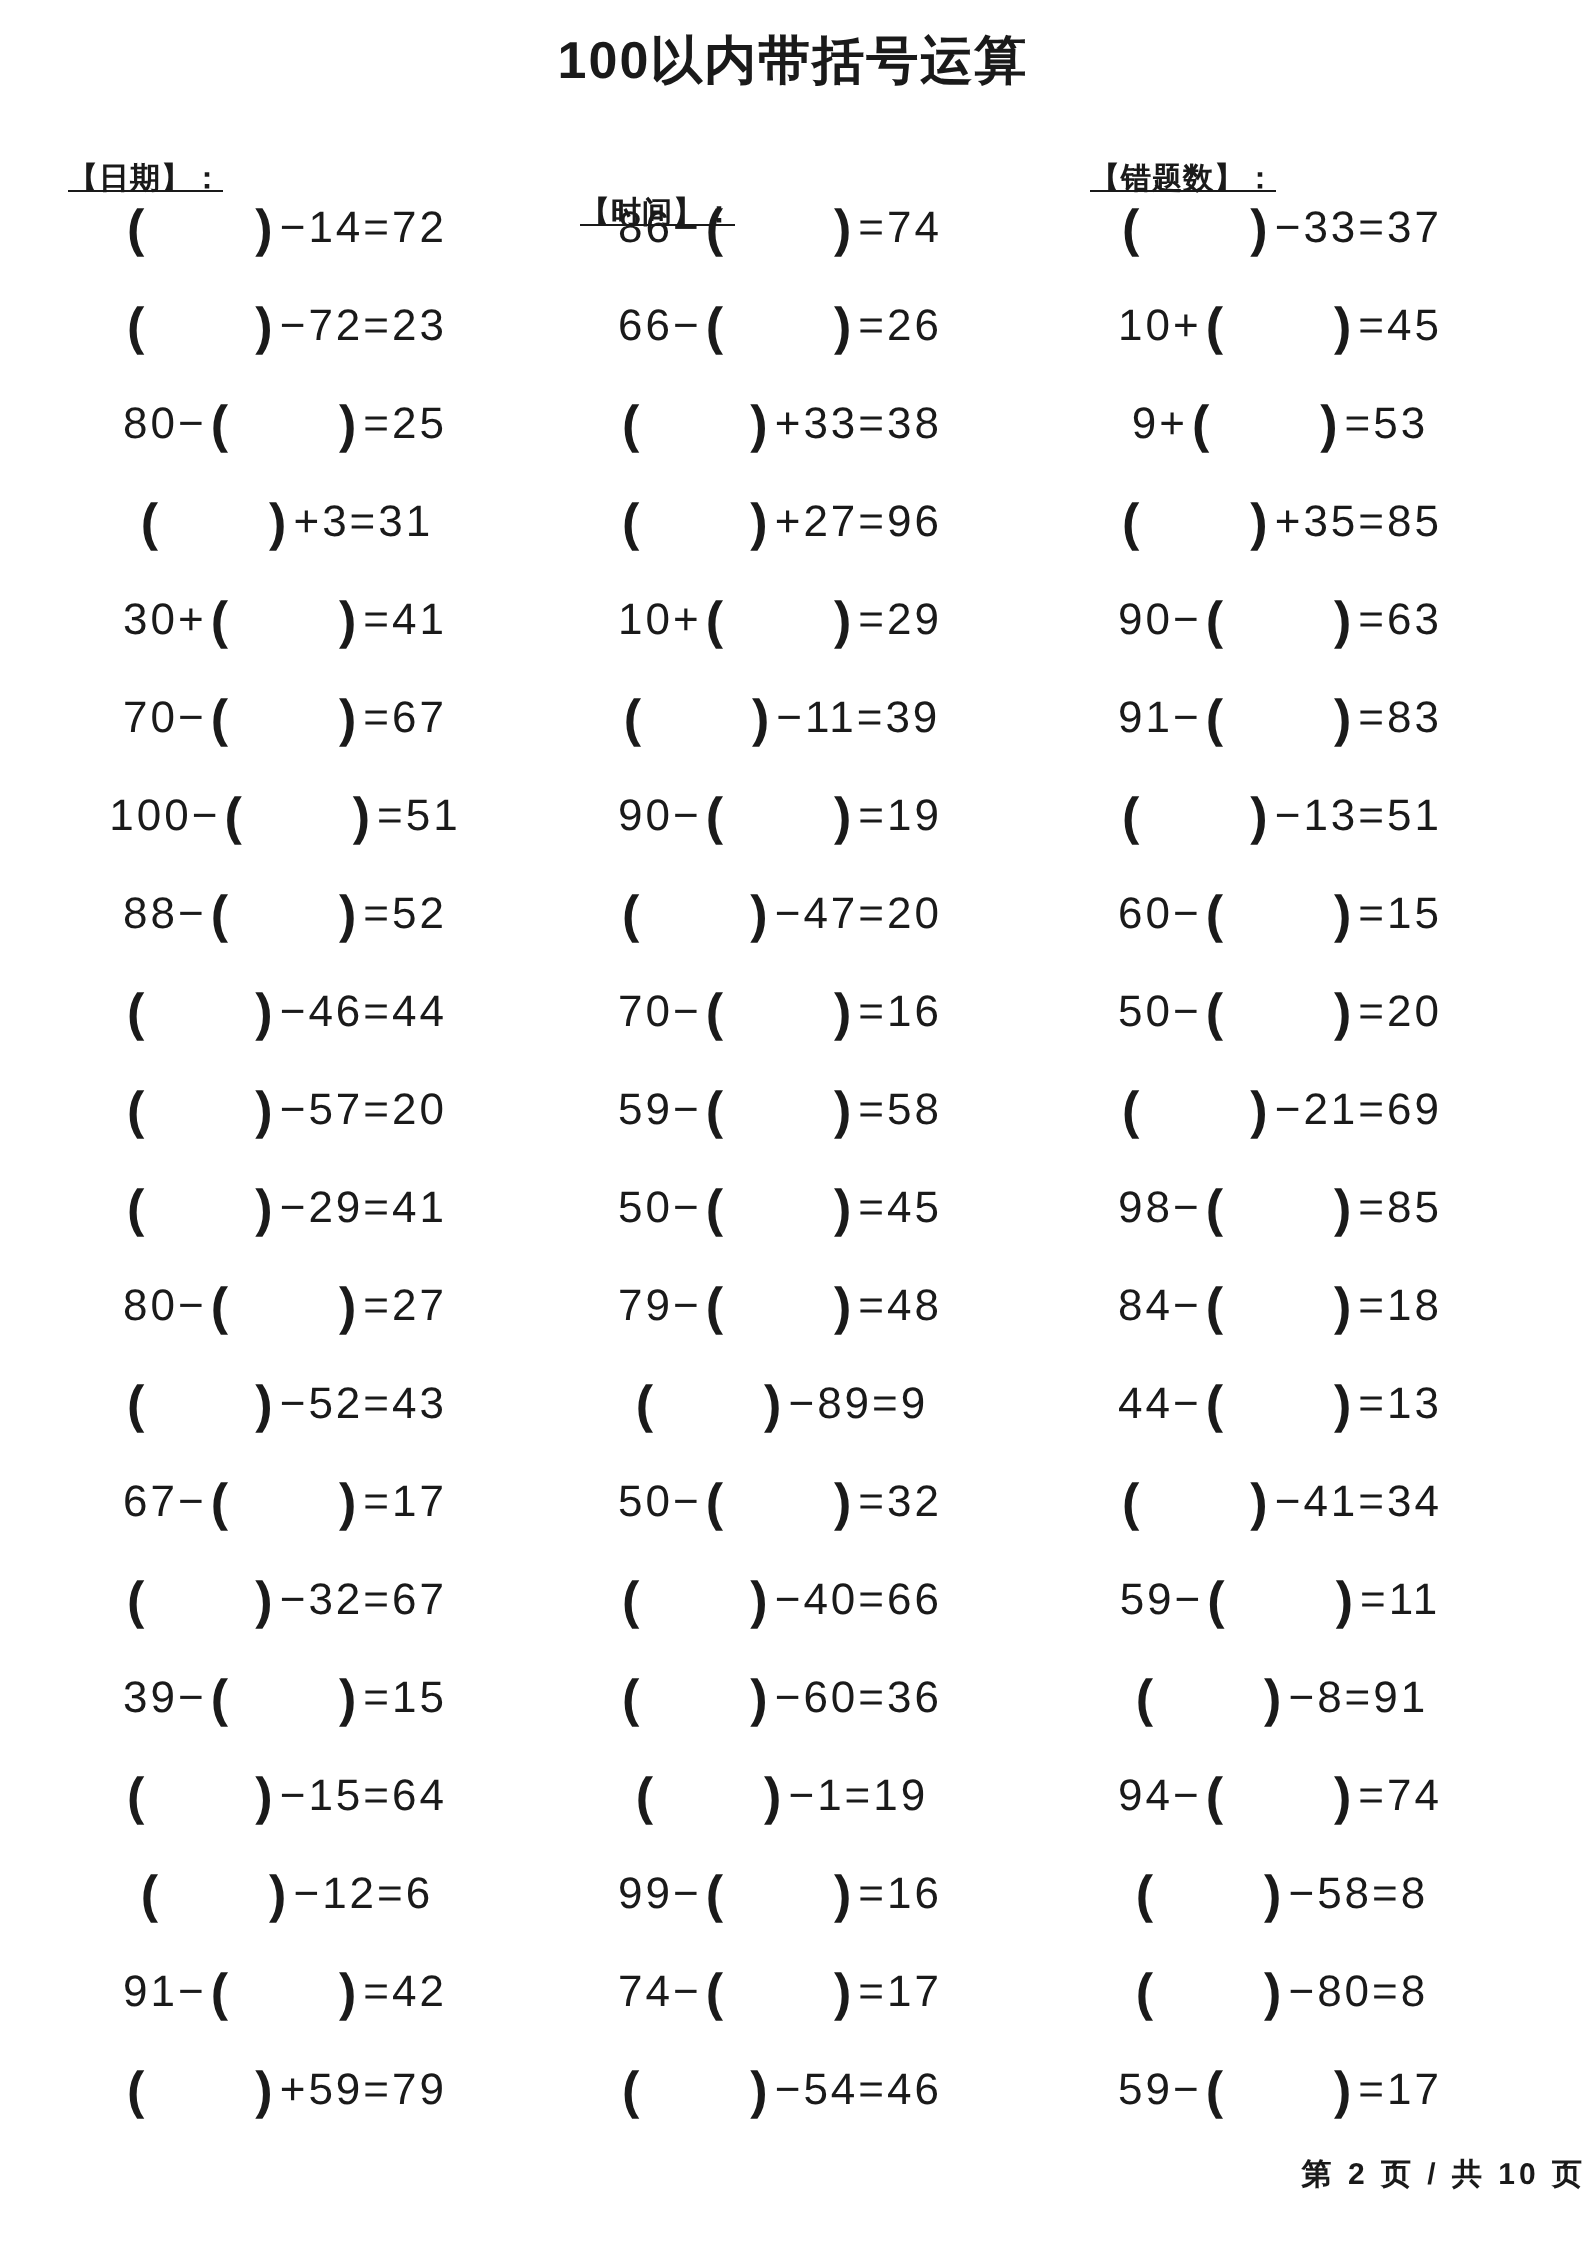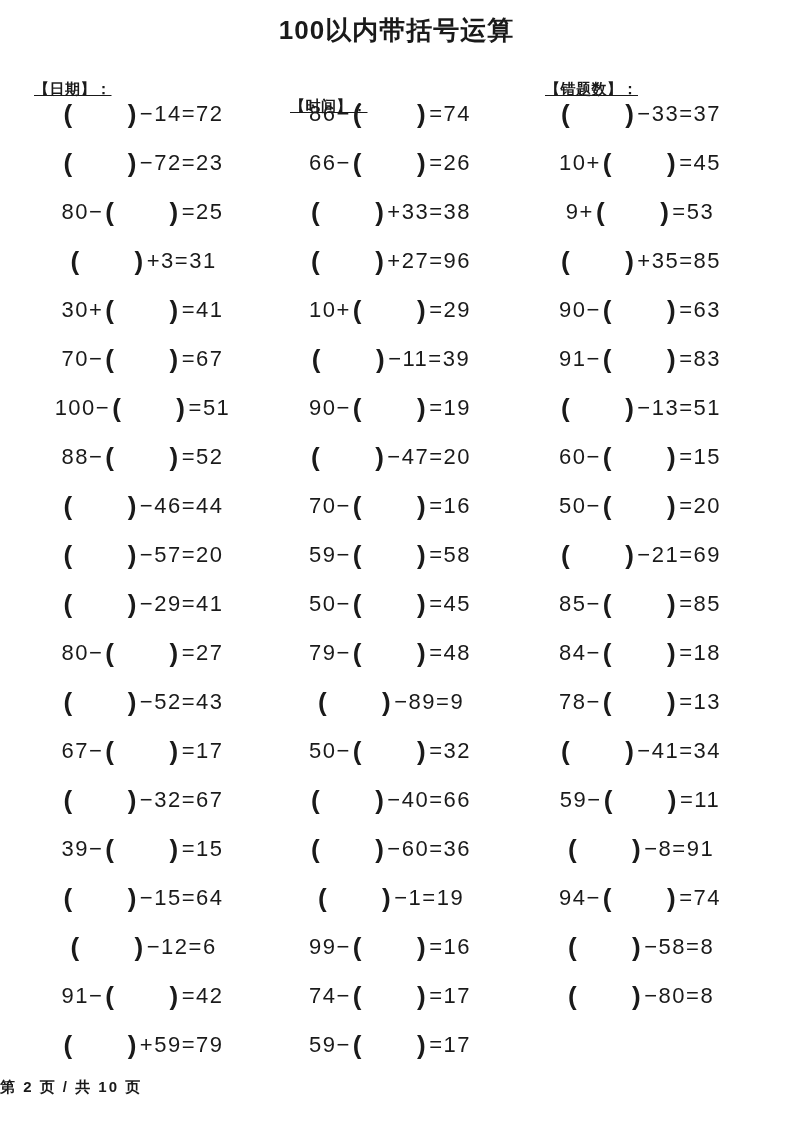--- a/index.html
+++ b/index.html
@@ -59,21 +59,21 @@
     font-weight: 700;
     vertical-align: -2px;
     padding: 0 2px;
   }
   .answer-blank {
     display: inline-block;
     width: 50px;
     height: 1px;
   }
   .footer {
-    text-align: left;
+    text-align: right;
     font-size: 15px;
     font-weight: 700;
     letter-spacing: 2px;
     margin-top: 8px;
   }
 </style>
 </head>
 <body>
 
 <div class="page">
@@ -111,43 +111,44 @@
       <div class="problem"><span></span><span class="paren">(</span><span class="answer-blank"></span><span class="paren">)</span><span>−47=20</span></div>
       <div class="problem"><span>60−</span><span class="paren">(</span><span class="answer-blank"></span><span class="paren">)</span><span>=15</span></div>
       <div class="problem"><span></span><span class="paren">(</span><span class="answer-blank"></span><span class="paren">)</span><span>−46=44</span></div>
       <div class="problem"><span>70−</span><span class="paren">(</span><span class="answer-blank"></span><span class="paren">)</span><span>=16</span></div>
       <div class="problem"><span>50−</span><span class="paren">(</span><span class="answer-blank"></span><span class="paren">)</span><span>=20</span></div>
       <div class="problem"><span></span><span class="paren">(</span><span class="answer-blank"></span><span class="paren">)</span><span>−57=20</span></div>
       <div class="problem"><span>59−</span><span class="paren">(</span><span class="answer-blank"></span><span class="paren">)</span><span>=58</span></div>
       <div class="problem"><span></span><span class="paren">(</span><span class="answer-blank"></span><span class="paren">)</span><span>−21=69</span></div>
       <div class="problem"><span></span><span class="paren">(</span><span class="answer-blank"></span><span class="paren">)</span><span>−29=41</span></div>
       <div class="problem"><span>50−</span><span class="paren">(</span><span class="answer-blank"></span><span class="paren">)</span><span>=45</span></div>
-      <div class="problem"><span>85−</span><span class="paren">(</span><span class="answer-blank"></span><span class="paren">)</span><span>=85</span></div>
+      <div class="problem"><span>98−</span><span class="paren">(</span><span class="answer-blank"></span><span class="paren">)</span><span>=85</span></div>
       <div class="problem"><span>80−</span><span class="paren">(</span><span class="answer-blank"></span><span class="paren">)</span><span>=27</span></div>
       <div class="problem"><span>79−</span><span class="paren">(</span><span class="answer-blank"></span><span class="paren">)</span><span>=48</span></div>
       <div class="problem"><span>84−</span><span class="paren">(</span><span class="answer-blank"></span><span class="paren">)</span><span>=18</span></div>
       <div class="problem"><span></span><span class="paren">(</span><span class="answer-blank"></span><span class="paren">)</span><span>−52=43</span></div>
       <div class="problem"><span></span><span class="paren">(</span><span class="answer-blank"></span><span class="paren">)</span><span>−89=9</span></div>
-      <div class="problem"><span>78−</span><span class="paren">(</span><span class="answer-blank"></span><span class="paren">)</span><span>=13</span></div>
+      <div class="problem"><span>44−</span><span class="paren">(</span><span class="answer-blank"></span><span class="paren">)</span><span>=13</span></div>
       <div class="problem"><span>67−</span><span class="paren">(</span><span class="answer-blank"></span><span class="paren">)</span><span>=17</span></div>
       <div class="problem"><span>50−</span><span class="paren">(</span><span class="answer-blank"></span><span class="paren">)</span><span>=32</span></div>
       <div class="problem"><span></span><span class="paren">(</span><span class="answer-blank"></span><span class="paren">)</span><span>−41=34</span></div>
       <div class="problem"><span></span><span class="paren">(</span><span class="answer-blank"></span><span class="paren">)</span><span>−32=67</span></div>
       <div class="problem"><span></span><span class="paren">(</span><span class="answer-blank"></span><span class="paren">)</span><span>−40=66</span></div>
       <div class="problem"><span>59−</span><span class="paren">(</span><span class="answer-blank"></span><span class="paren">)</span><span>=11</span></div>
       <div class="problem"><span>39−</span><span class="paren">(</span><span class="answer-blank"></span><span class="paren">)</span><span>=15</span></div>
       <div class="problem"><span></span><span class="paren">(</span><span class="answer-blank"></span><span class="paren">)</span><span>−60=36</span></div>
       <div class="problem"><span></span><span class="paren">(</span><span class="answer-blank"></span><span class="paren">)</span><span>−8=91</span></div>
       <div class="problem"><span></span><span class="paren">(</span><span class="answer-blank"></span><span class="paren">)</span><span>−15=64</span></div>
       <div class="problem"><span></span><span class="paren">(</span><span class="answer-blank"></span><span class="paren">)</span><span>−1=19</span></div>
       <div class="problem"><span>94−</span><span class="paren">(</span><span class="answer-blank"></span><span class="paren">)</span><span>=74</span></div>
       <div class="problem"><span></span><span class="paren">(</span><span class="answer-blank"></span><span class="paren">)</span><span>−12=6</span></div>
       <div class="problem"><span>99−</span><span class="paren">(</span><span class="answer-blank"></span><span class="paren">)</span><span>=16</span></div>
       <div class="problem"><span></span><span class="paren">(</span><span class="answer-blank"></span><span class="paren">)</span><span>−58=8</span></div>
       <div class="problem"><span>91−</span><span class="paren">(</span><span class="answer-blank"></span><span class="paren">)</span><span>=42</span></div>
       <div class="problem"><span>74−</span><span class="paren">(</span><span class="answer-blank"></span><span class="paren">)</span><span>=17</span></div>
       <div class="problem"><span></span><span class="paren">(</span><span class="answer-blank"></span><span class="paren">)</span><span>−80=8</span></div>
       <div class="problem"><span></span><span class="paren">(</span><span class="answer-blank"></span><span class="paren">)</span><span>+59=79</span></div>
+      <div class="problem"><span></span><span class="paren">(</span><span class="answer-blank"></span><span class="paren">)</span><span>−54=46</span></div>
       <div class="problem"><span>59−</span><span class="paren">(</span><span class="answer-blank"></span><span class="paren">)</span><span>=17</span></div>
     </div>
 
   <div class="footer">第 2 页 / 共 10 页</div>
 </div>
 
 </body></html>

